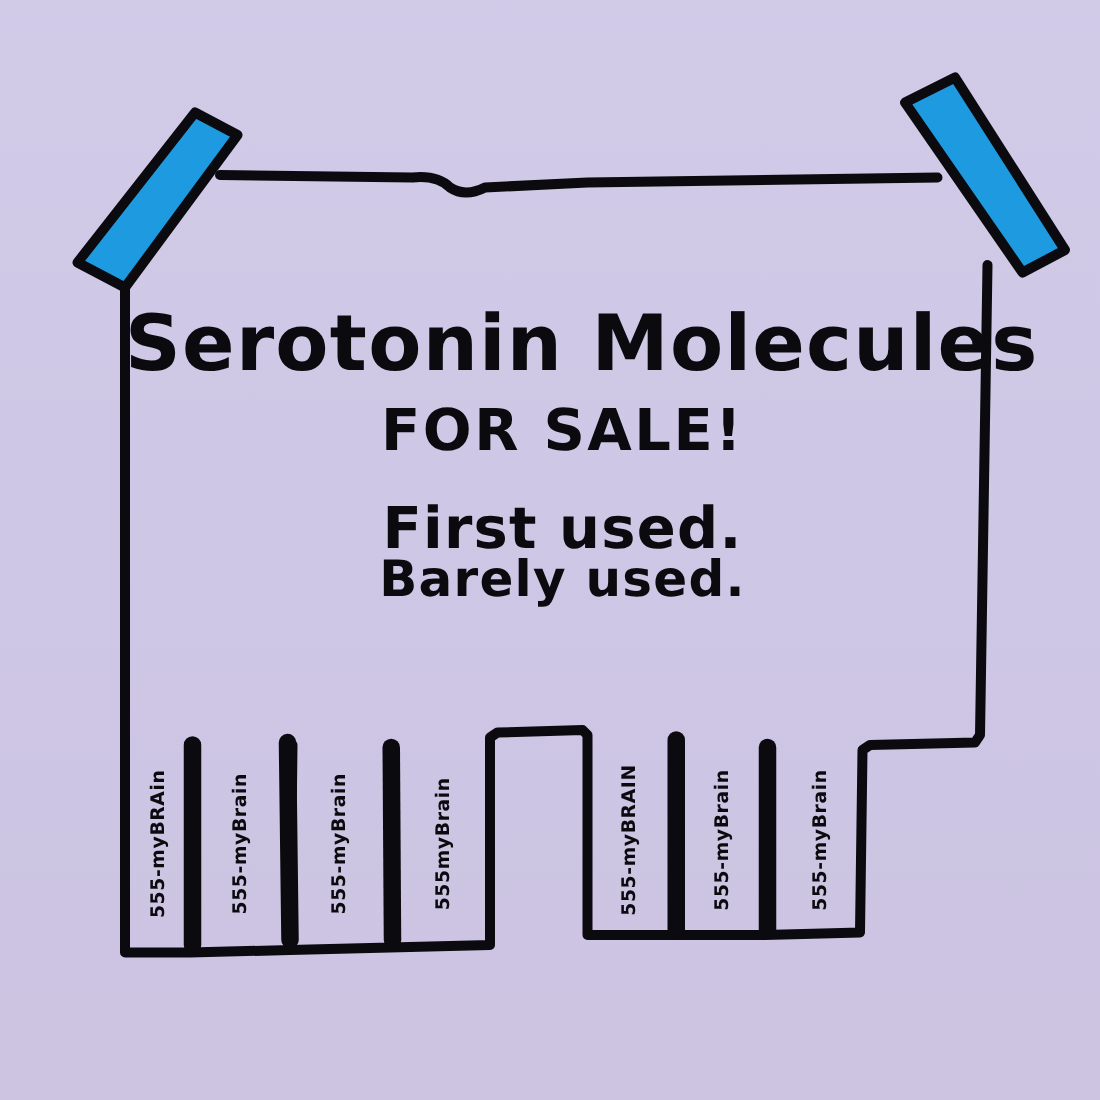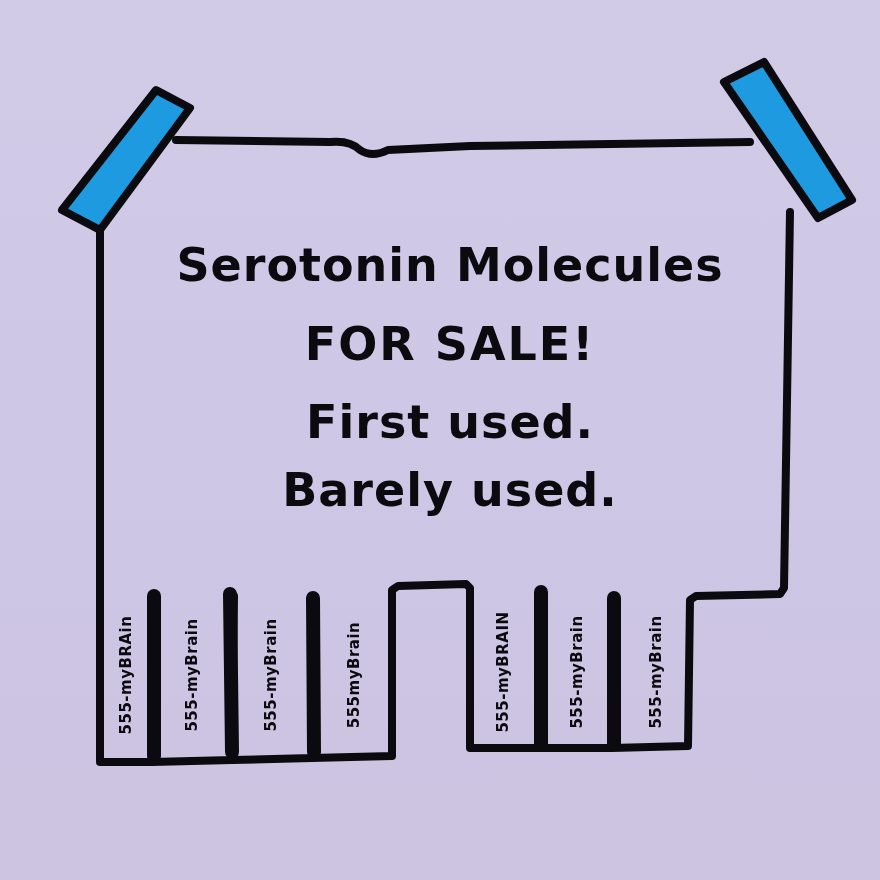--- a/index.html
+++ b/index.html
@@ -45,24 +45,24 @@
       position: absolute;
       left: 100px;
       width: 700px;
       text-align: center;
       color: #0b0b0f;
       font-family: "DejaVu Sans", sans-serif;
       font-weight: bold;
       white-space: nowrap;
       letter-spacing: 1px;
     }
-    .l1 { top: 238px; font-size: 46px; }
+    .l1 { top: 238px; font-size: 62px; }
     .l2 { top: 317px; font-size: 46px; letter-spacing: 2px; }
     .l3 { top: 395px; font-size: 46px; }
-    .l4 { top: 463px; font-size: 46px; }
+    .l4 { top: 441px; font-size: 40px; }
 
     .tab-text {
       position: absolute;
       width: 150px;
       height: 20px;
       line-height: 20px;
       font-family: "DejaVu Sans", sans-serif;
       font-weight: bold;
       font-size: 15px;
       color: #0b0b0f;

